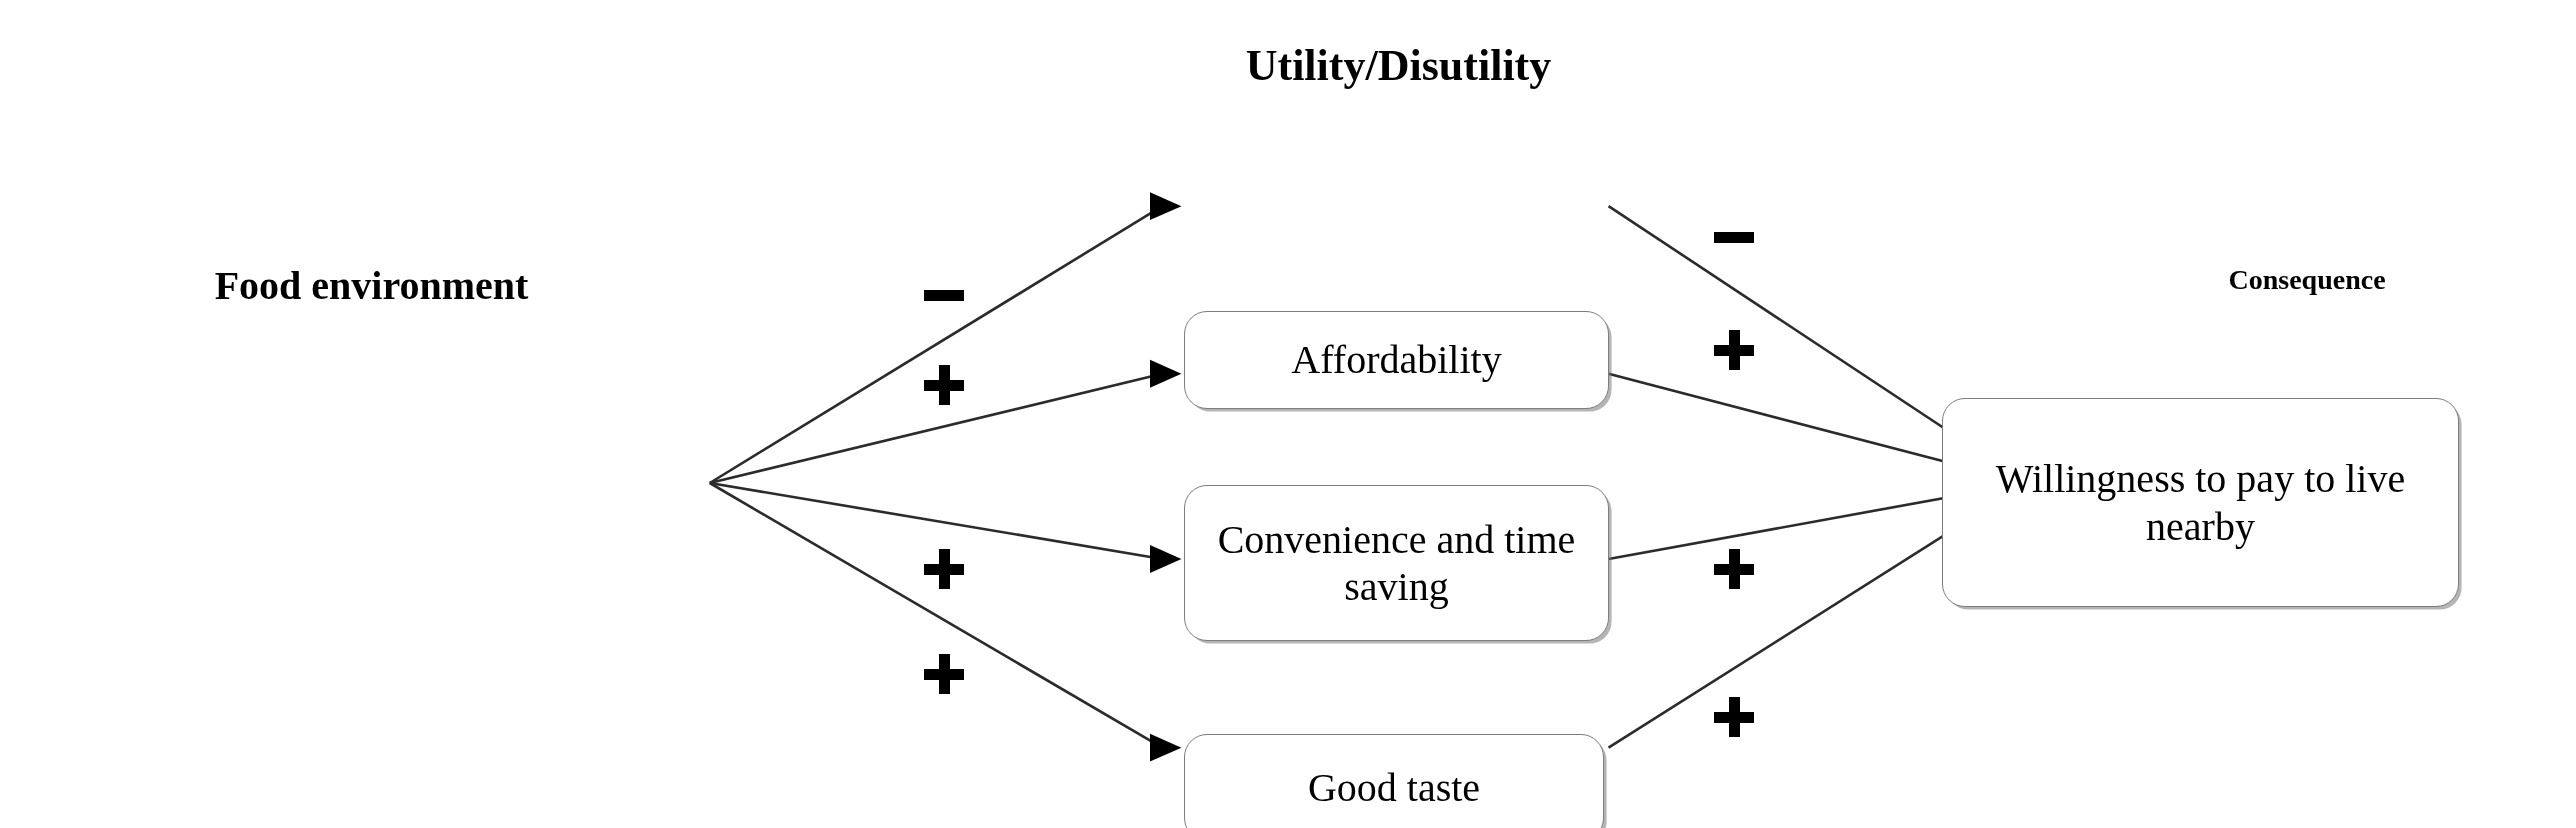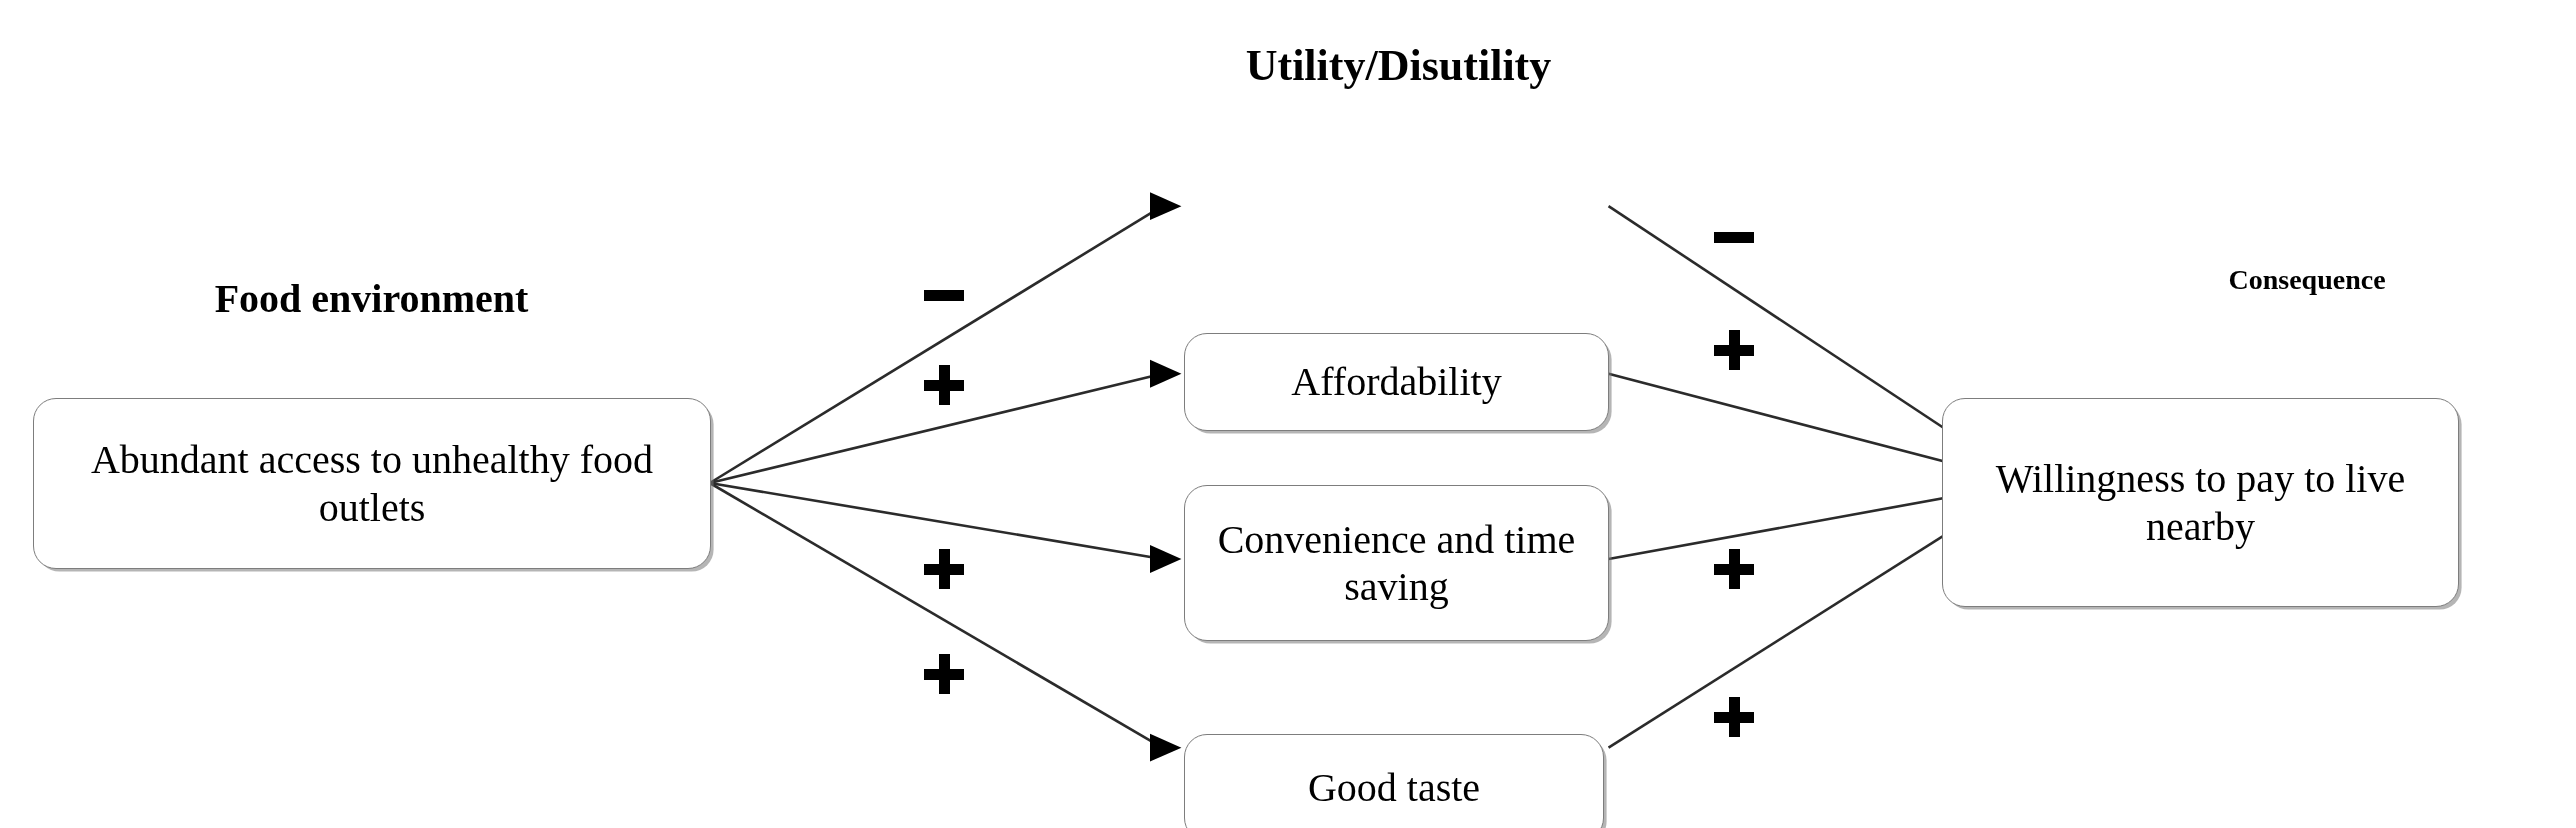--- a/index.html
+++ b/index.html
@@ -20,21 +20,21 @@
   .col-heading {
     position: absolute;
     font-weight: bold;
     color: #000000;
     white-space: nowrap;
     text-align: center;
     line-height: 1;
     margin-top: 32px;
   }
   #heading-utility  { left: 874px; top: 12.2px;  width: 1049px; font-size: 44px; }
-  #heading-food     { left:  17.5px;  top: 247px; width: 708px;  font-size: 40px; }
+  #heading-food     { left:  17.5px;  top: 234px; width: 708px;  font-size: 40px; }
   #heading-conseq   { left: 2045px; top: 234px; width: 524px;  font-size: 28px; }
 
   
   .node {
     position: absolute;
     box-sizing: border-box;
     background: #ffffff;
     border: 1.7px solid #7d7d7d;
     border-radius: 23px;
     box-shadow: 3.5px 3.5px 0 -0.9px rgba(120,120,120,0.55);
@@ -43,21 +43,21 @@
     justify-content: center;
     text-align: center;
     color: #000000;
     font-size: 40px;
     line-height: 1.18;
     padding: 3.5px 8.7px;
   }
 
   #node-source      { left:  33px; top: 398px; width: 678px; height: 171px; }
   #node-health      { left: 1184px; top: 151px; width: 425px; height: 107px; }
-  #node-afford      { left: 1184px; top: 333px; width: 425px; height: 98px; font-family: Liberation Serif, serif; }
+  #node-afford      { left: 1184px; top: 311px; width: 425px; height: 98px; font-family: Liberation Serif, serif; }
   #node-convenience { left: 1184px; top: 485px; width: 425px; height: 156px; }
   #node-taste       { left: 1184px; top: 734px; width: 420px; height: 107px; }
   #node-outcome     { left: 1942px; top: 398px; width: 517px; height: 209px; }
 
   
   #edges {
     position: absolute;
     left: 0; top: 0;
     width: 2576px;
     height: 828px;
@@ -122,21 +122,20 @@
     <polygon class="headfill" points="1352,856 1316,840 1316,872"></polygon>
 
     <line x1="1841" y1="236" x2="2320" y2="553"></line>
     <line x1="1841" y1="428" x2="2320" y2="553"></line>
     <line x1="1841" y1="640" x2="2320" y2="553"></line>
     <line x1="1841" y1="856" x2="2320" y2="553"></line>
 
     <polygon class="headfill" points="2340,553 2300,532 2300,574"></polygon>
   </svg>
 
-  <div class="node" id="node-source">Abundant access to unhealthy food outlets</div>
 
 
   <div class="node" id="node-afford">Affordability</div>
 
   <div class="node" id="node-convenience">Convenience and time saving</div>
 
   <div class="node" id="node-taste">Good taste</div>
 
   <div class="node" id="node-outcome">Willingness to pay to live nearby</div>
 

